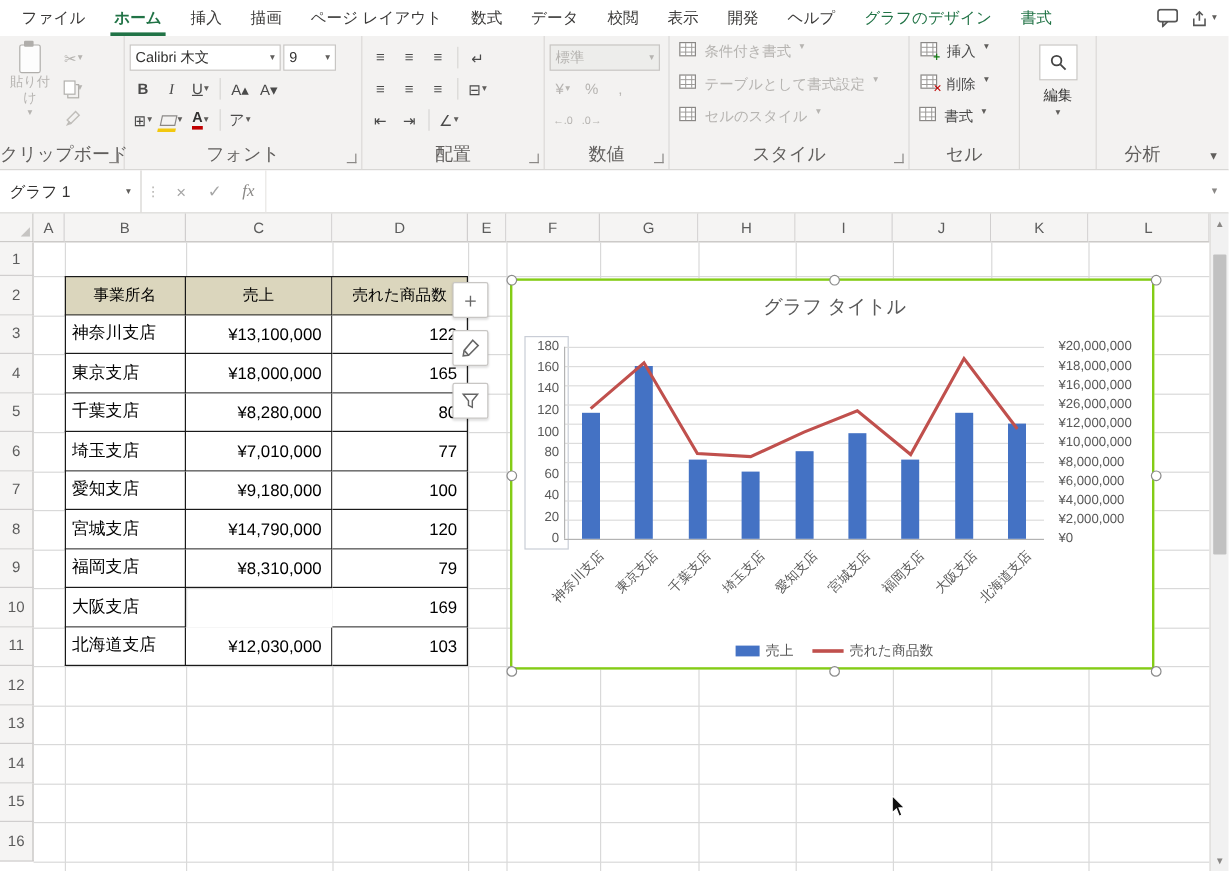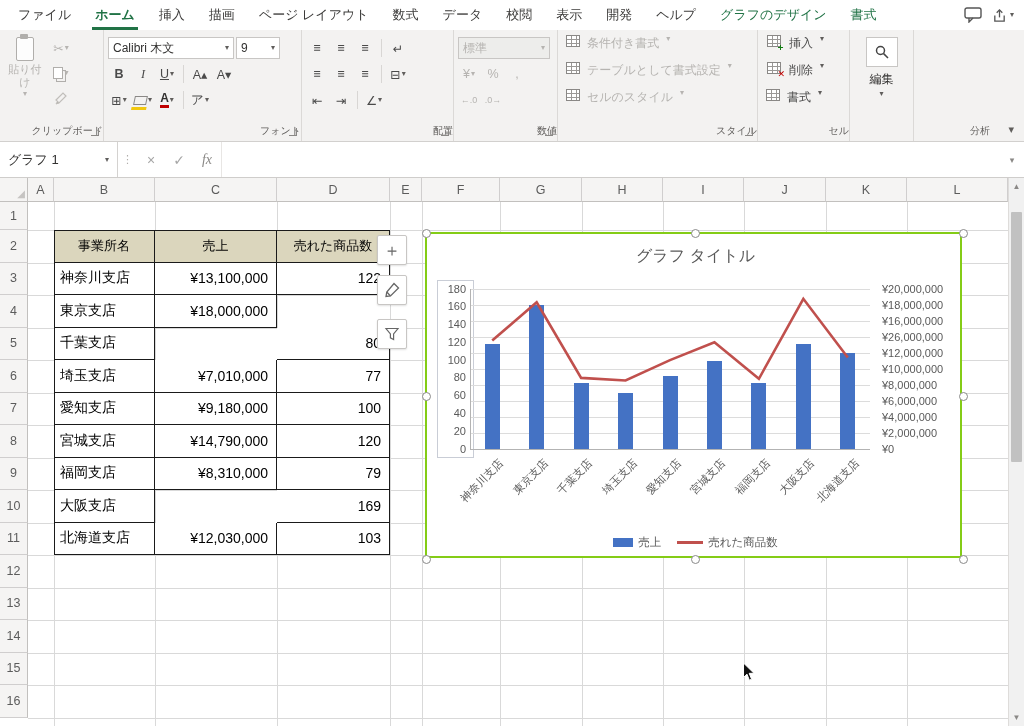--- a/index.html
+++ b/index.html
@@ -12,21 +12,21 @@
   .tab { padding:0 12px; font-size:13px; color:#3b3a39; display:flex; align-items:center; position:relative; white-space:nowrap; }
   .tab.active { color:#217346; font-weight:bold; }
   .tab.active::after { content:""; position:absolute; left:9px; right:9px; bottom:0; height:3px; background:#217346; }
   .tab.contextual { color:#217346; }
   .tab-right { margin-left:auto; display:flex; align-items:center; gap:10px; padding-right:10px; }
   .tr-btn { display:flex; align-items:center; gap:3px; }
 
   
   .ribbon { position:absolute; left:0; top:30px; width:1024px; height:112px; background:#f3f2f1; border-bottom:1px solid #d2d0ce; display:flex; }
   .group { position:relative; height:100%; border-right:1px solid #dbd9d7; padding:5px 4px 18px 4px; }
-  .group-label { position:absolute; bottom:3px; left:0; right:0; text-align:right; font-size:10px; color:#605e5c; white-space:nowrap; }
+  .group-label { position:absolute; bottom:3px; left:0; right:0; text-align:center; font-size:15px; color:#605e5c; white-space:nowrap; }
   .launcher { position:absolute; bottom:5px; right:4px; width:8px; height:8px; border-right:1.4px solid #8a8886; border-bottom:1.4px solid #8a8886; }
   .frow { display:flex; align-items:center; gap:2px; height:26px; }
   .sbtn { display:flex; align-items:center; justify-content:center; min-width:22px; height:22px; font-size:12.5px; color:#4a4a4a; background:none; border:none; gap:1px; }
   .sbtn.b { font-weight:bold; }
   .sbtn.i { font-style:italic; font-family:"Liberation Serif",serif; }
   .sbtn.u span:first-child { text-decoration:underline; }
   .sbtn.sm { font-size:9px; }
   .disabled, .disabled * , .disabled svg * { color:#b6b4b1 !important; stroke:#c0beba; }
   .caret { font-size:8px; color:#605e5c; line-height:1; }
   .vsep { width:1px; height:18px; background:#d8d6d4; margin:0 3px; }
@@ -398,21 +398,23 @@
       <div class="gl" style="left: 28px; top: 685px; width: 980px; height: 1px;"></div>
       <div class="gl" style="left: 28px; top: 717.5px; width: 980px; height: 1px;"></div>
       <div class="tcell hd" style="left: 54px; top: 230px; width: 101px; height: 32.5px; background: rgb(219, 214, 189);">事業所名</div>
       <div class="tcell hd" style="left: 155px; top: 230px; width: 122px; height: 32.5px; background: rgb(219, 214, 189);">売上</div>
       <div class="tcell hd" style="left: 277px; top: 230px; width: 113px; height: 32.5px; background: rgb(219, 214, 189);">売れた商品数</div>
       <div class="tcell nm" style="left: 54px; top: 262.5px; width: 101px; height: 32.5px;">神奈川支店</div>
       <div class="tcell num" style="left: 155px; top: 262.5px; width: 122px; height: 32.5px;">¥13,100,000</div>
       <div class="tcell num" style="left: 277px; top: 262.5px; width: 113px; height: 32.5px;">122</div>
       <div class="tcell nm" style="left: 54px; top: 295px; width: 101px; height: 32.5px;">東京支店</div>
       <div class="tcell num" style="left: 155px; top: 295px; width: 122px; height: 32.5px;">¥18,000,000</div>
+      <div class="tcell num" style="left: 277px; top: 295px; width: 113px; height: 32.5px;">165</div>
       <div class="tcell nm" style="left: 54px; top: 327.5px; width: 101px; height: 32.5px;">千葉支店</div>
+      <div class="tcell num" style="left: 155px; top: 327.5px; width: 122px; height: 32.5px;">¥8,280,000</div>
       <div class="tcell num" style="left: 277px; top: 327.5px; width: 113px; height: 32.5px;">80</div>
       <div class="tcell nm" style="left: 54px; top: 360px; width: 101px; height: 32.5px;">埼玉支店</div>
       <div class="tcell num" style="left: 155px; top: 360px; width: 122px; height: 32.5px;">¥7,010,000</div>
       <div class="tcell num" style="left: 277px; top: 360px; width: 113px; height: 32.5px;">77</div>
       <div class="tcell nm" style="left: 54px; top: 392.5px; width: 101px; height: 32.5px;">愛知支店</div>
       <div class="tcell num" style="left: 155px; top: 392.5px; width: 122px; height: 32.5px;">¥9,180,000</div>
       <div class="tcell num" style="left: 277px; top: 392.5px; width: 113px; height: 32.5px;">100</div>
       <div class="tcell nm" style="left: 54px; top: 425px; width: 101px; height: 32.5px;">宮城支店</div>
       <div class="tcell num" style="left: 155px; top: 425px; width: 122px; height: 32.5px;">¥14,790,000</div>
       <div class="tcell num" style="left: 277px; top: 425px; width: 113px; height: 32.5px;">120</div>

